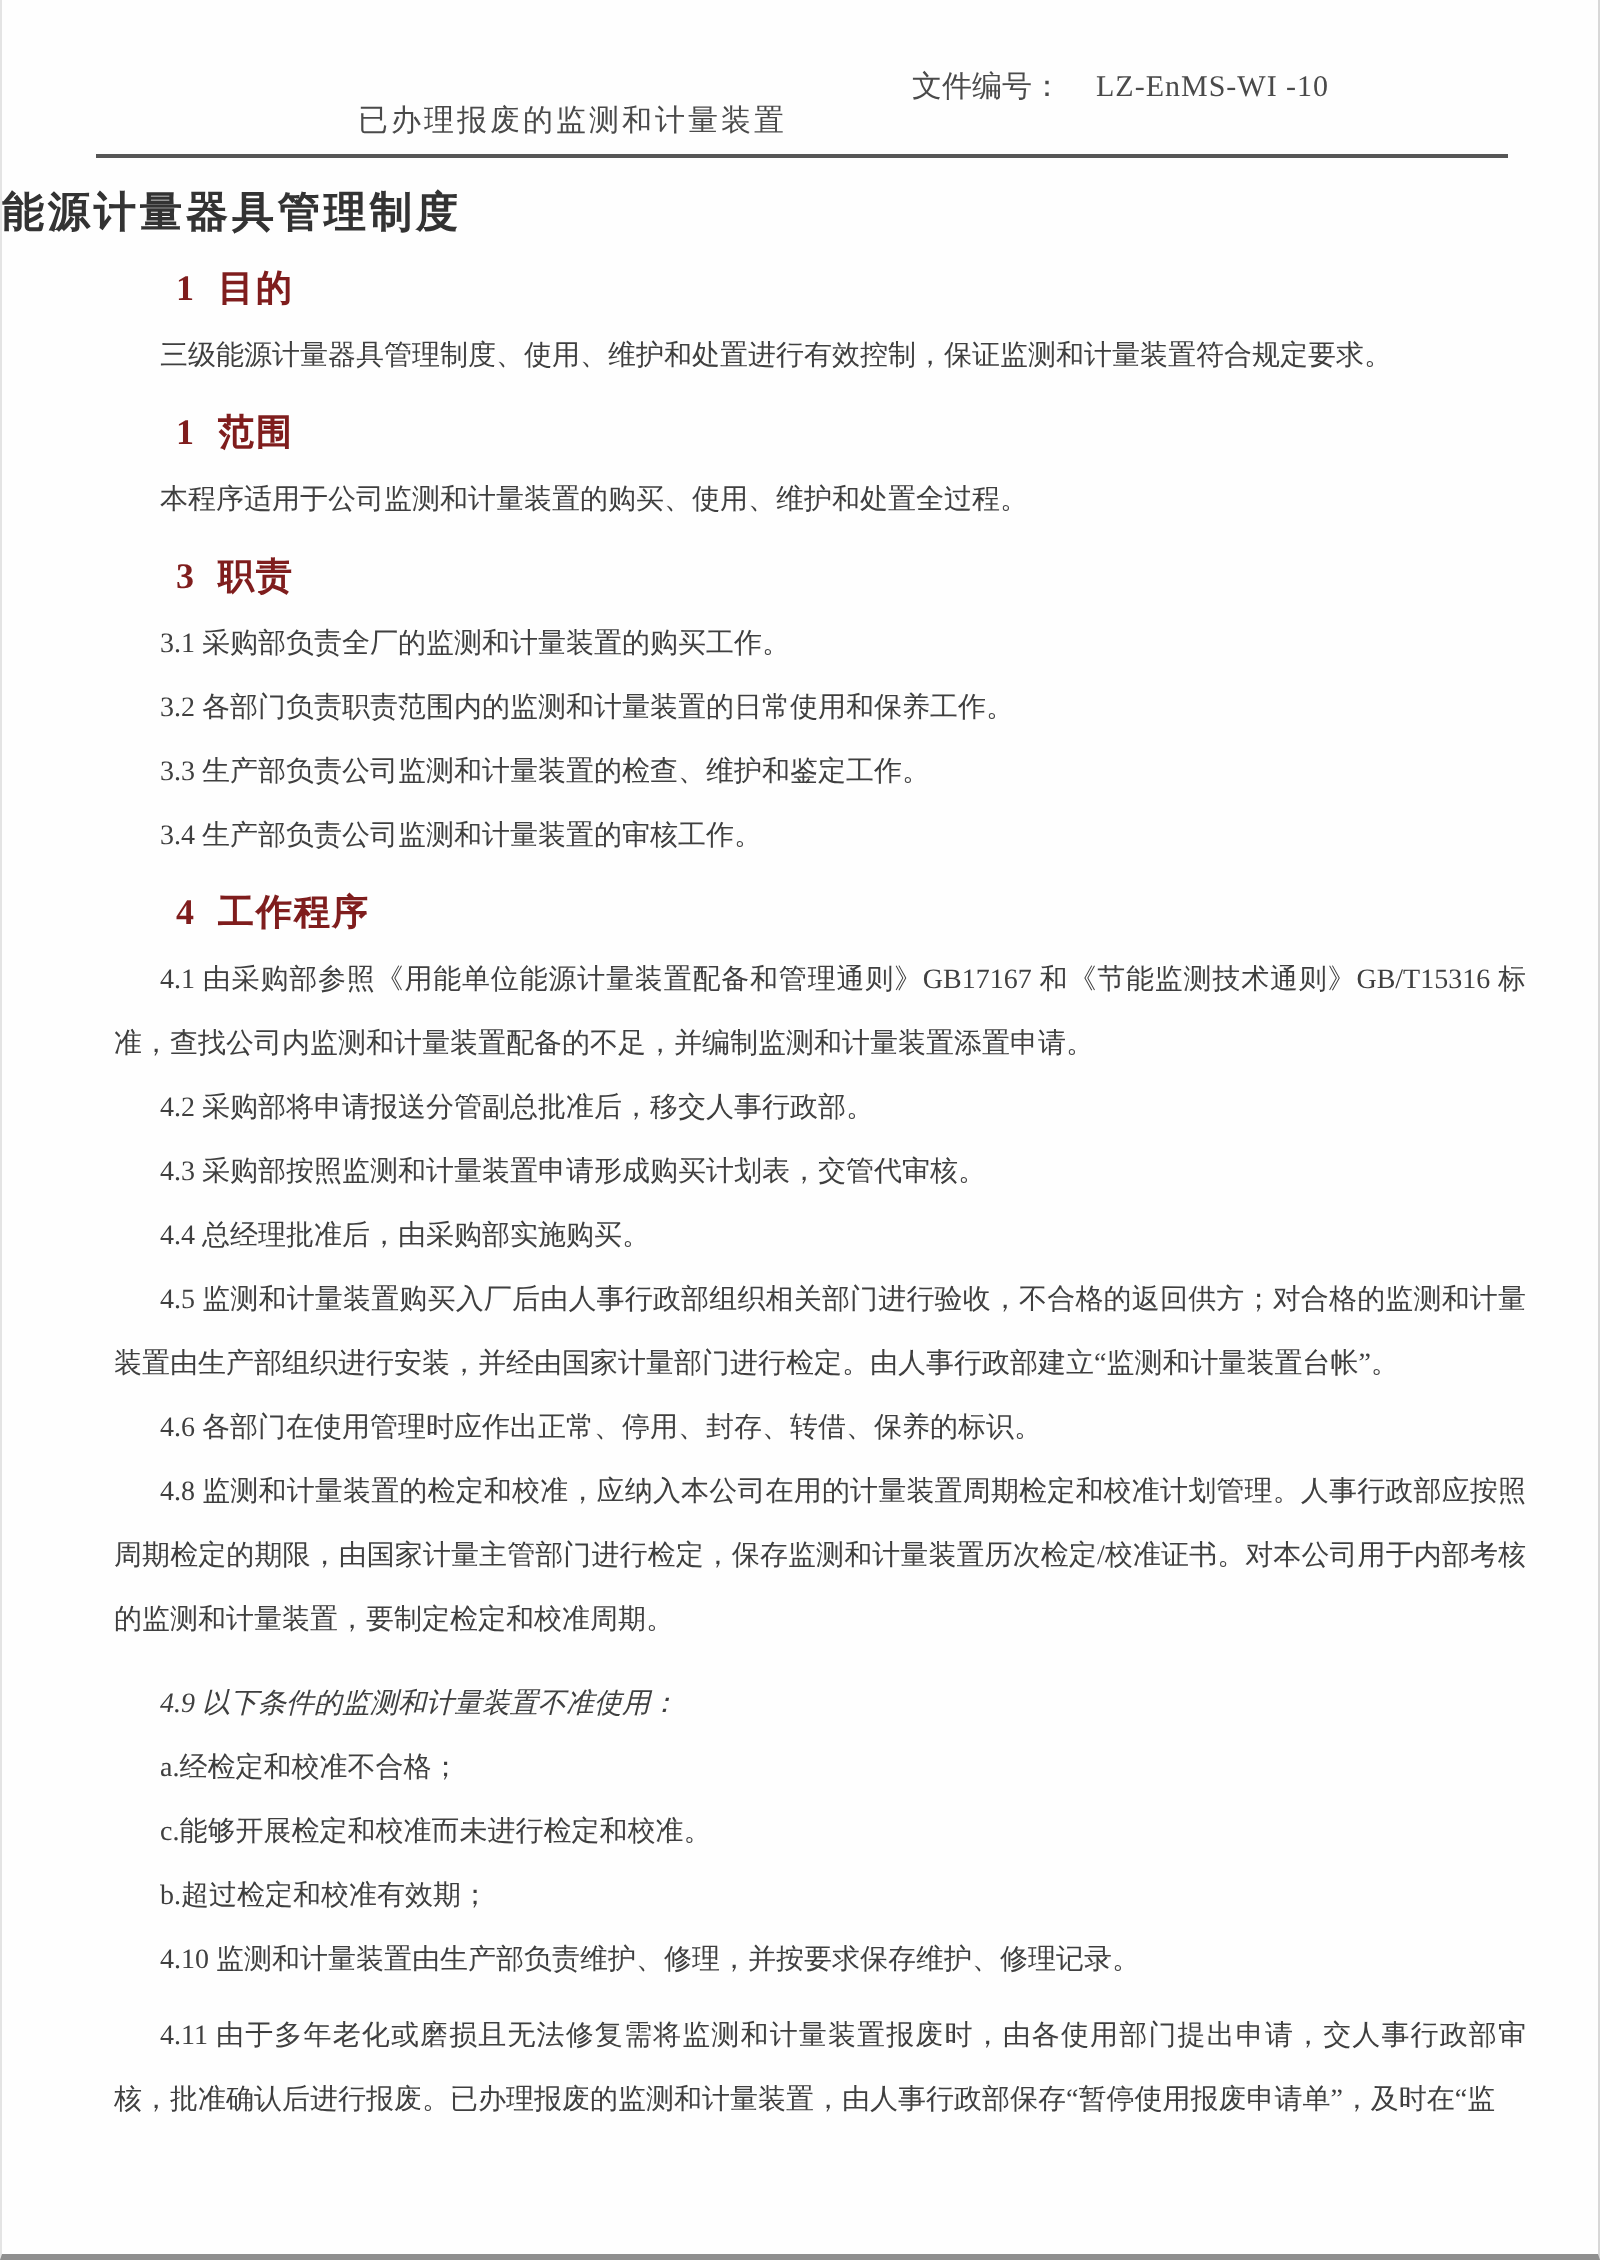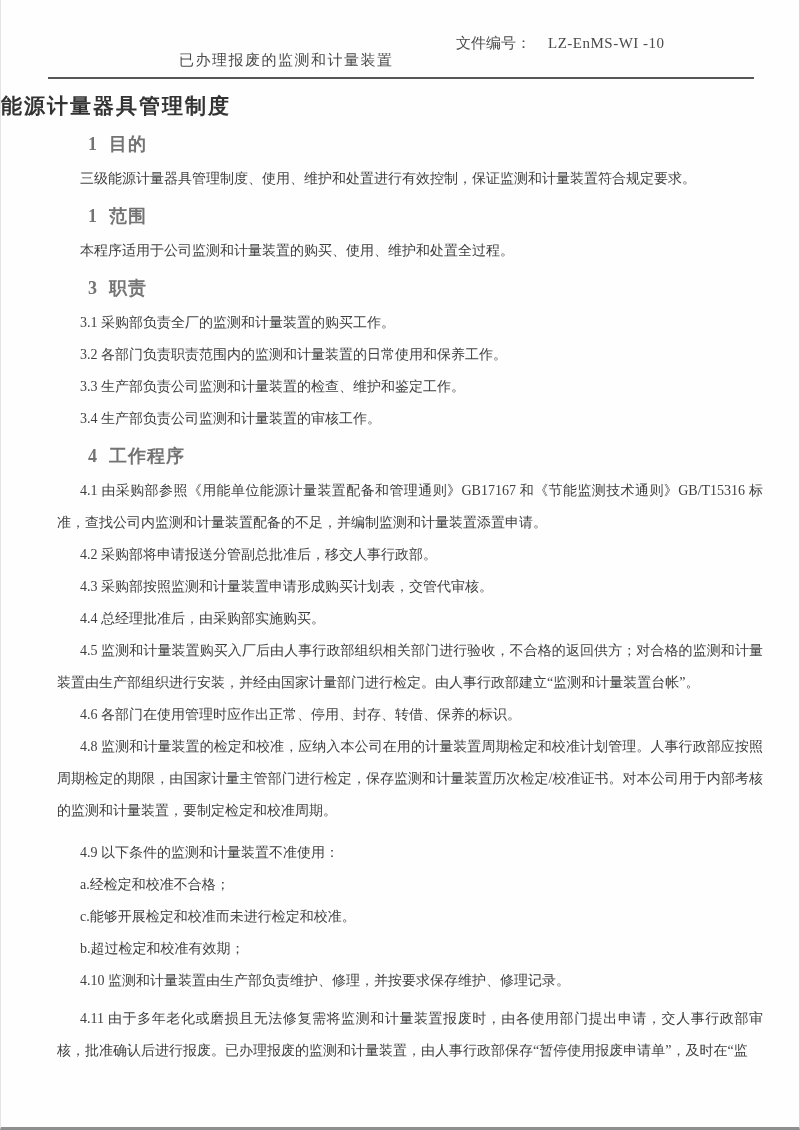--- a/index.html
+++ b/index.html
@@ -42,36 +42,36 @@
     letter-spacing: 2px;
     line-height: 34px;
     color: #333333;
   }
 
   
   .content { padding: 0 36px 0 56px; }
   .sec-heading {
     font-size: 18px;
     font-weight: bold;
-    color: #737373;
+    color: #7f1d1d;
     line-height: 30px;
     margin: 6px 0 4px 0;
     padding-left: 31px;
     letter-spacing: 1px;
     white-space: pre;
   }
   p.body-p {
     font-size: 14px;
     line-height: 32px;
     margin: 0;
     text-align: justify;
     text-indent: 23px;
     color: #3f3f3f;
   }
-  p.sp10 { margin-top: 10px; }
+  p.sp10 { margin-top: 10px; font-style: italic; }
   p.sp6  { margin-top: 6px; }
 </style>
 </head>
 <body>
 
 <div class="header">
   <span class="doc-type">已办理报废的监测和计量装置</span>
   <span class="file-no-wrap">
     <span>文件编号：</span><span class="file-value">LZ-EnMS-WI -10</span>
   </span>

